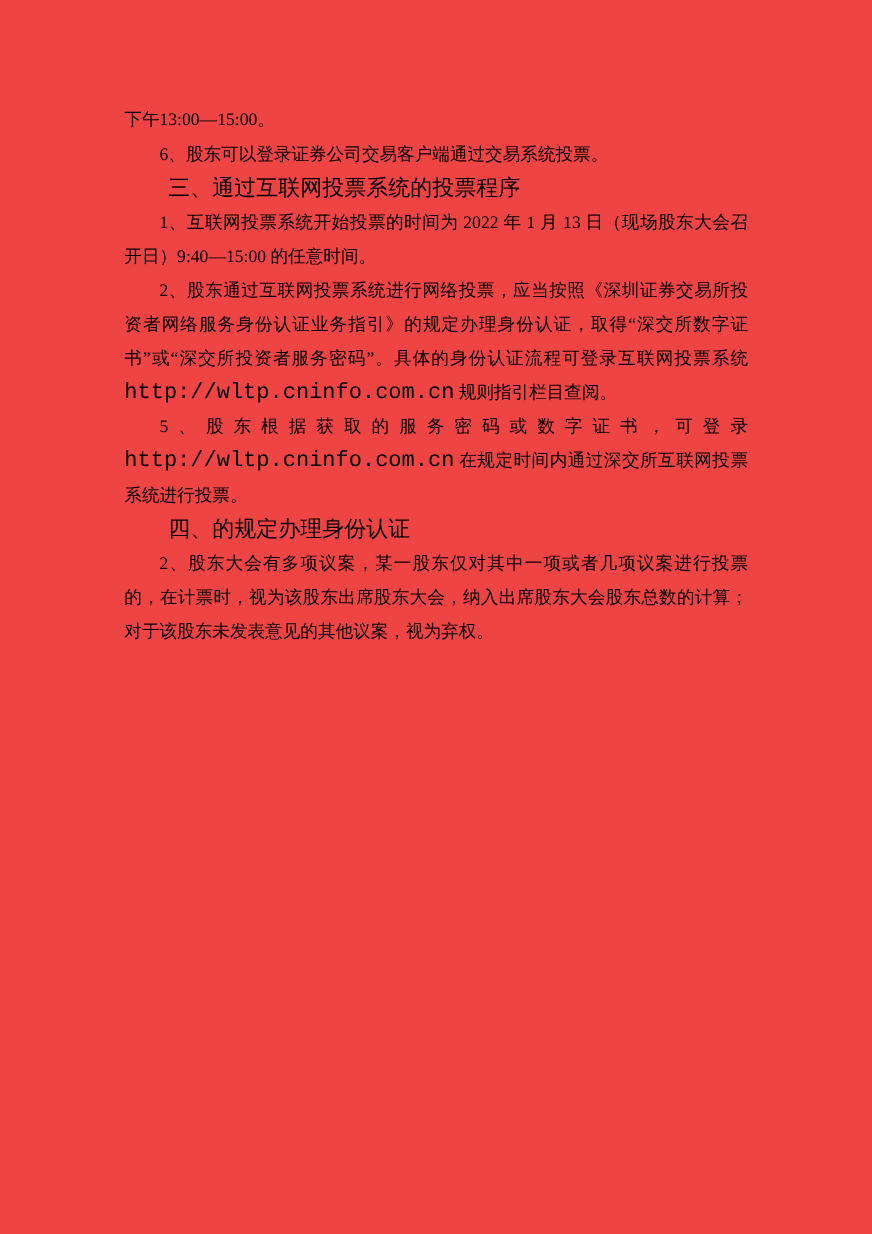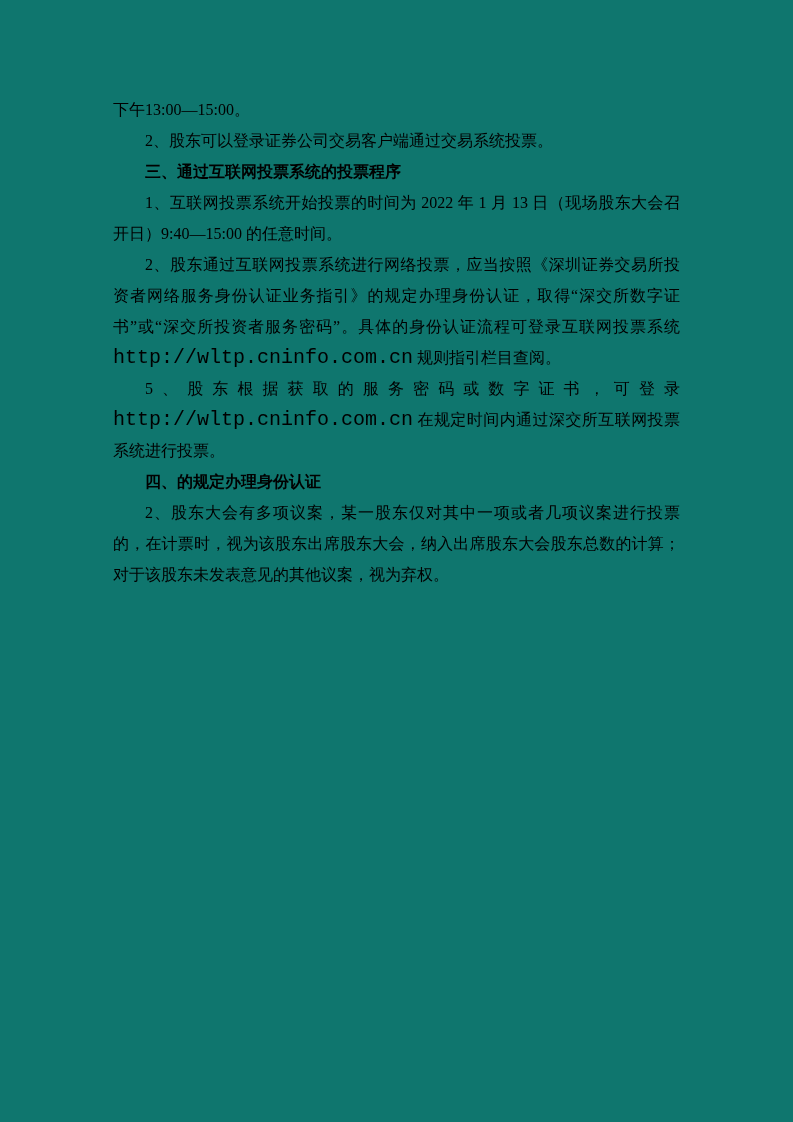--- a/index.html
+++ b/index.html
@@ -5,21 +5,21 @@
   * { margin: 0; padding: 0; box-sizing: border-box; }
   html, body {
     width: 793px;
     background: #ffffff;
     font-family: "Liberation Serif", "DejaVu Serif", serif;
   }
   .page {
     position: relative;
     width: 793px;
     height: 1122px;
-    background: #0f766e;
+    background: #ef4444;
     overflow: hidden;
   }
   .content {
     position: absolute;
     left: 113px;
     top: 94px;
     width: 567px;
     color: #000000;
     font-size: 16px;
     line-height: 31px;
@@ -28,39 +28,39 @@
   }
   .para {
     margin: 0;
     font-family: "Liberation Serif", "DejaVu Serif", serif;
     font-weight: normal;
   }
   .indent { text-indent: 2em; }
   .heading {
     margin: 0;
     font-family: "Liberation Sans", "DejaVu Sans", sans-serif;
-    font-weight: bold;
-    font-size: 16px;
+    font-weight: normal;
+    font-size: 20px;
     line-height: 31px;
     text-align: left;
   }
   .mono {
     font-family: "Liberation Mono", "DejaVu Sans Mono", monospace;
     font-size: 20px;
   }
 </style>
 </head>
 <body>
 
 <div class="page">
   <div class="content">
 
     <p class="para"><span>下午13:00—15:00。</span></p>
 
-    <p class="para indent"><span>2、股东可以登录证券公司交易客户端通过交易系统投票。</span></p>
+    <p class="para indent"><span>6、股东可以登录证券公司交易客户端通过交易系统投票。</span></p>
 
     <h3 class="heading indent"><span>三、通过互联网投票系统的投票程序</span></h3>
 
     <p class="para indent"><span>1、互联网投票系统开始投票的时间为 2022 年 1 月 13 日（现场股东大会召开日）9:40—15:00 的任意时间。</span></p>
 
     <p class="para indent"><span>2、股东通过互联网投票系统进行网络投票，应当按照《深圳证券交易所投资者网络服务身份认证业务指引》的规定办理身份认证，取得“深交所数字证书”或“深交所投资者服务密码”。具体的身份认证流程可登录互联网投票系统 </span><span class="mono">http://wltp.cninfo.com.cn</span><span> 规则指引栏目查阅。</span></p>
 
     <p class="para indent"><span>5、股东根据获取的服务密码或数字证书，可登录 </span><span class="mono">http://wltp.cninfo.com.cn</span><span> 在规定时间内通过深交所互联网投票系统进行投票。</span></p>
 
     <h3 class="heading indent"><span>四、的规定办理身份认证</span></h3>

